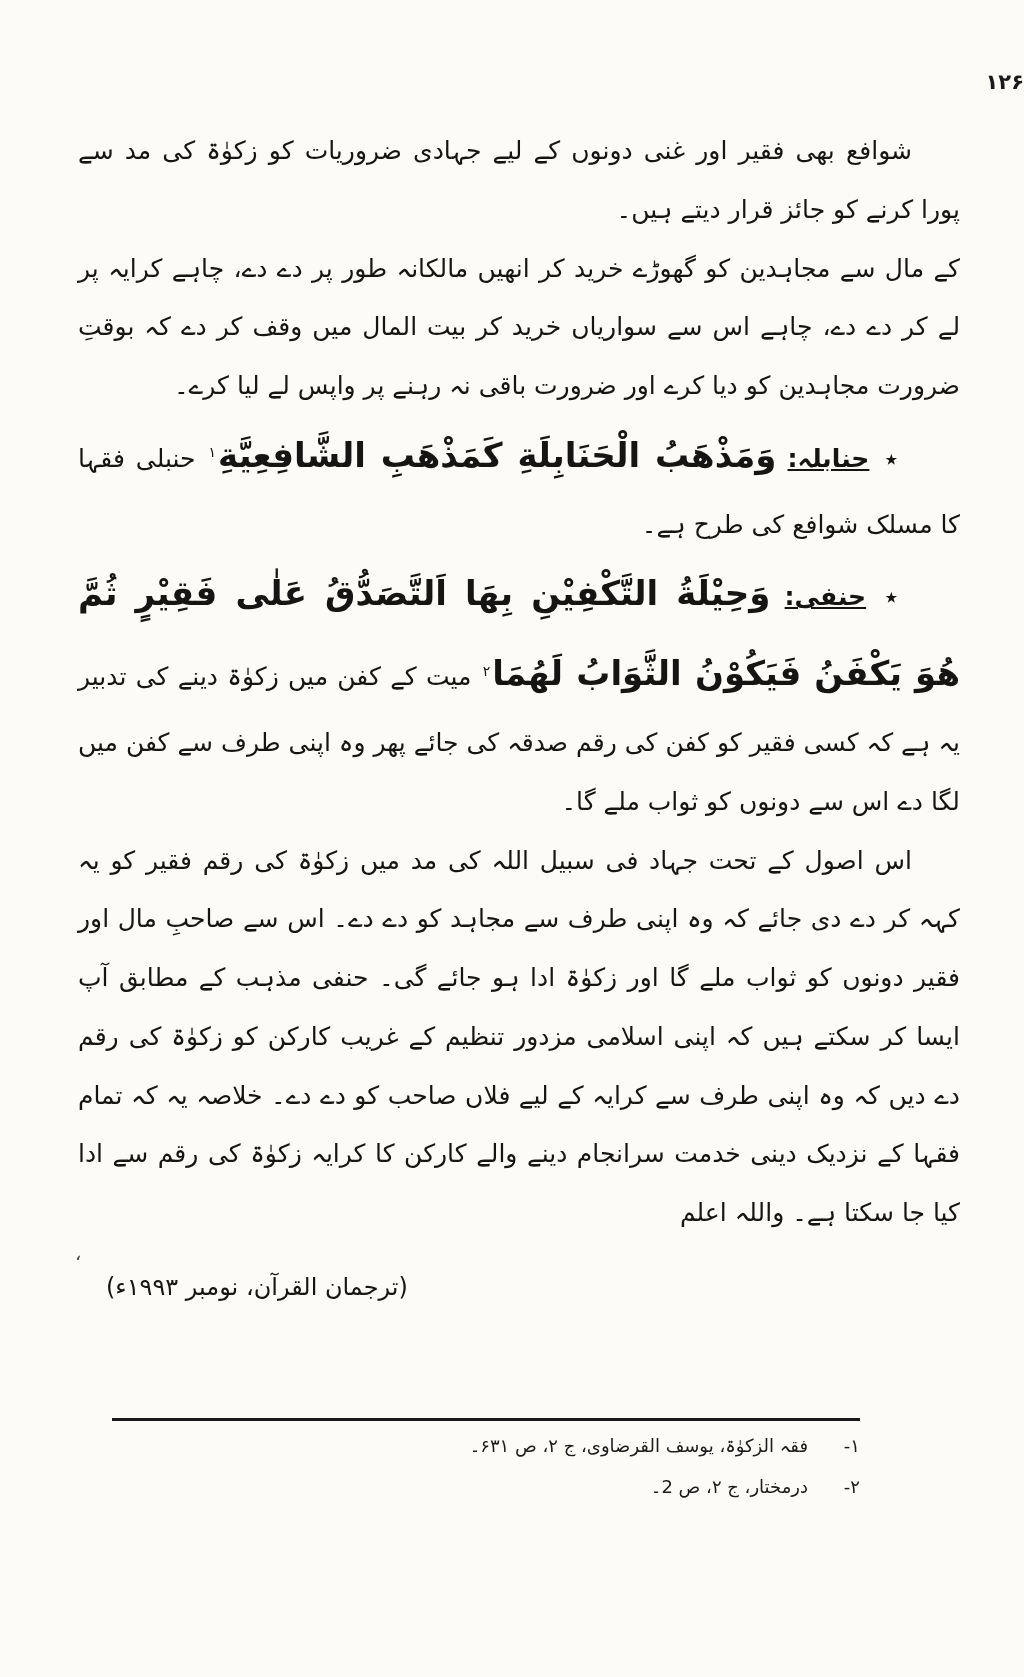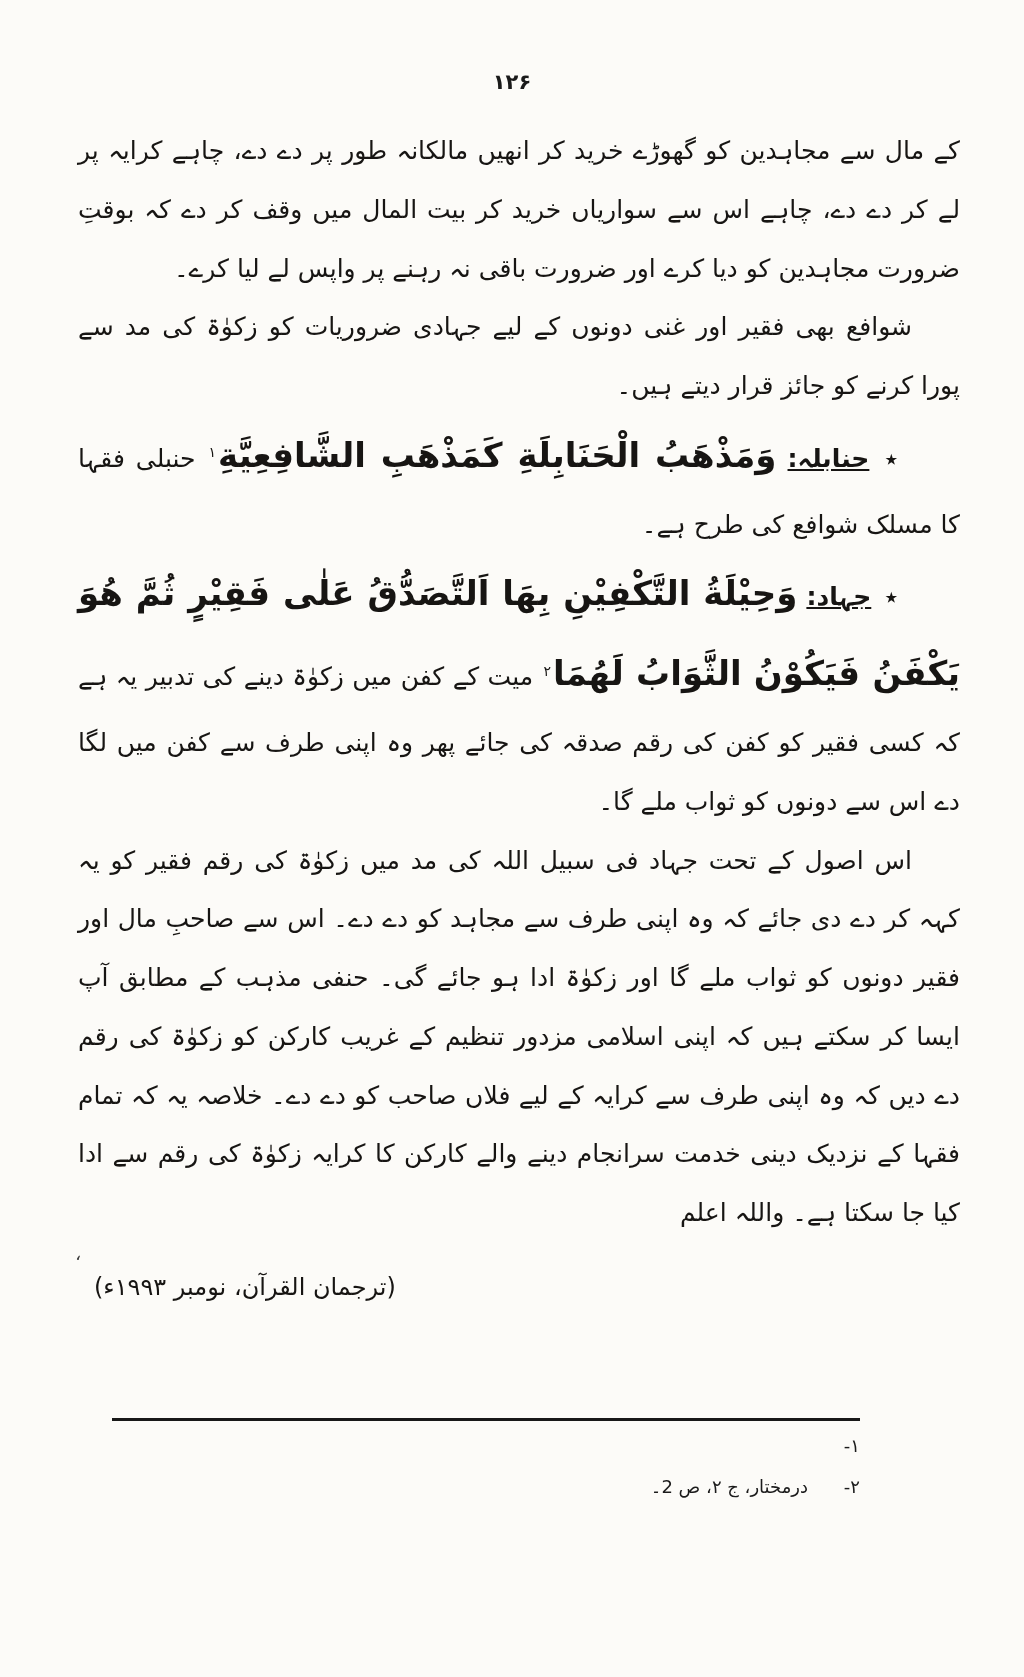--- a/index.html
+++ b/index.html
@@ -13,21 +13,21 @@
     width: 1024px;
     height: 1677px;
     margin: 0 auto;
     background: #fcfbf8;
     color: #171513;
     overflow: hidden;
     direction: rtl;
   }
   .page-number {
     padding-top: 70px;
-    text-align: center;
+    text-align: right;
     font-size: 21px;
     font-weight: bold;
     letter-spacing: 2px;
     color: #1a1a1a;
   }
   .body-text {
     margin: 28px 64px 0 78px;
     font-size: 25px;
     line-height: 2.35;
     text-align: justify;
@@ -54,21 +54,21 @@
     font-weight: bold;
     font-size: 34px;
   }
   .fn-marker {
     font-size: 14px;
     vertical-align: super;
     line-height: 0;
     padding: 0 2px;
   }
   .attribution {
-    margin: 16px 0 0 16px;
+    margin: 16px 0 0 28px;
     text-align: left;
     font-size: 24px;
     direction: rtl;
   }
   .scan-artifact {
     position: absolute;
     left: 76px;
     top: 1243px;
     font-size: 18px;
     color: #3a3a3a;
@@ -105,51 +105,52 @@
 </style>
 </head>
 <body>
 
 <div class="page">
 
   <div class="page-number">۱۲۶</div>
 
   <div class="body-text">
 
+    <p class="para indent">شوافع بھی فقیر اور غنی دونوں کے لیے جہادی ضروریات کو زکوٰۃ کی مد سے پورا کرنے کو جائز قرار دیتے ہیں۔</p>
+
     <p class="para">کے مال سے مجاہدین کو گھوڑے خرید کر انھیں مالکانہ طور پر دے دے، چاہے کرایہ پر لے کر دے دے، چاہے اس سے سواریاں خرید کر بیت المال میں وقف کر دے کہ بوقتِ ضرورت مجاہدین کو دیا کرے اور ضرورت باقی نہ رہنے پر واپس لے لیا کرے۔</p>
-
-    <p class="para indent">شوافع بھی فقیر اور غنی دونوں کے لیے جہادی ضروریات کو زکوٰۃ کی مد سے پورا کرنے کو جائز قرار دیتے ہیں۔</p>
 
     <p class="para bullet-indent">
       <span class="star">٭</span>
       <span class="madhhab-label">حنابلہ:</span>
       <span class="arabic">وَمَذْهَبُ الْحَنَابِلَةِ كَمَذْهَبِ الشَّافِعِيَّةِ</span><sup class="fn-marker">۱</sup>
       <span>حنبلی فقہا کا مسلک شوافع کی طرح ہے۔</span>
     </p>
 
     <p class="para bullet-indent">
       <span class="star">٭</span>
-      <span class="madhhab-label">جہاد:</span>
+      <span class="madhhab-label">حنفی:</span>
       <span class="arabic">وَحِيْلَةُ التَّكْفِيْنِ بِهَا اَلتَّصَدُّقُ عَلٰى فَقِيْرٍ ثُمَّ هُوَ يَكْفَنُ فَيَكُوْنُ الثَّوَابُ لَهُمَا</span><sup class="fn-marker">۲</sup>
       <span>میت کے کفن میں زکوٰۃ دینے کی تدبیر یہ ہے کہ کسی فقیر کو کفن کی رقم صدقہ کی جائے پھر وہ اپنی طرف سے کفن میں لگا دے اس سے دونوں کو ثواب ملے گا۔</span>
     </p>
 
     <p class="para indent">اس اصول کے تحت جہاد فی سبیل اللہ کی مد میں زکوٰۃ کی رقم فقیر کو یہ کہہ کر دے دی جائے کہ وہ اپنی طرف سے مجاہد کو دے دے۔ اس سے صاحبِ مال اور فقیر دونوں کو ثواب ملے گا اور زکوٰۃ ادا ہو جائے گی۔ حنفی مذہب کے مطابق آپ ایسا کر سکتے ہیں کہ اپنی اسلامی مزدور تنظیم کے غریب کارکن کو زکوٰۃ کی رقم دے دیں کہ وہ اپنی طرف سے کرایہ کے لیے فلاں صاحب کو دے دے۔ خلاصہ یہ کہ تمام فقہا کے نزدیک دینی خدمت سرانجام دینے والے کارکن کا کرایہ زکوٰۃ کی رقم سے ادا کیا جا سکتا ہے۔ واللہ اعلم</p>
 
     <p class="attribution">(ترجمان القرآن، نومبر ۱۹۹۳ء)</p>
 
   </div>
 
   <span class="scan-artifact">،</span>
 
   <div class="footnote-area">
     <hr class="footnote-rule">
 
     <div class="footnote">
       <span class="fn-num">۱-</span>
+      <span class="fn-text">فقہ الزکوٰۃ، یوسف القرضاوی، ج ۲، ص ۶۳۱۔</span>
     </div>
 
     <div class="footnote">
       <span class="fn-num">۲-</span>
       <span class="fn-text">درمختار، ج ۲، ص 2۔</span>
     </div>
   </div>
 
 </div>
 

